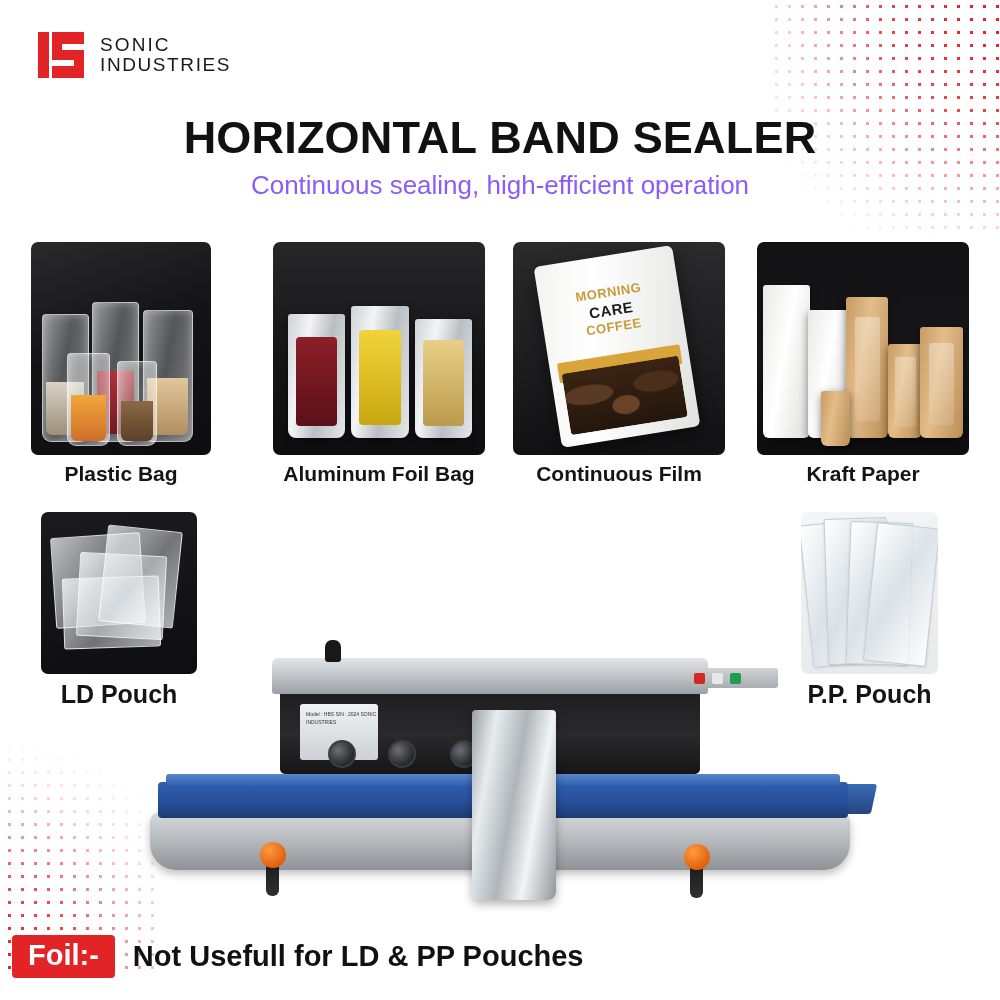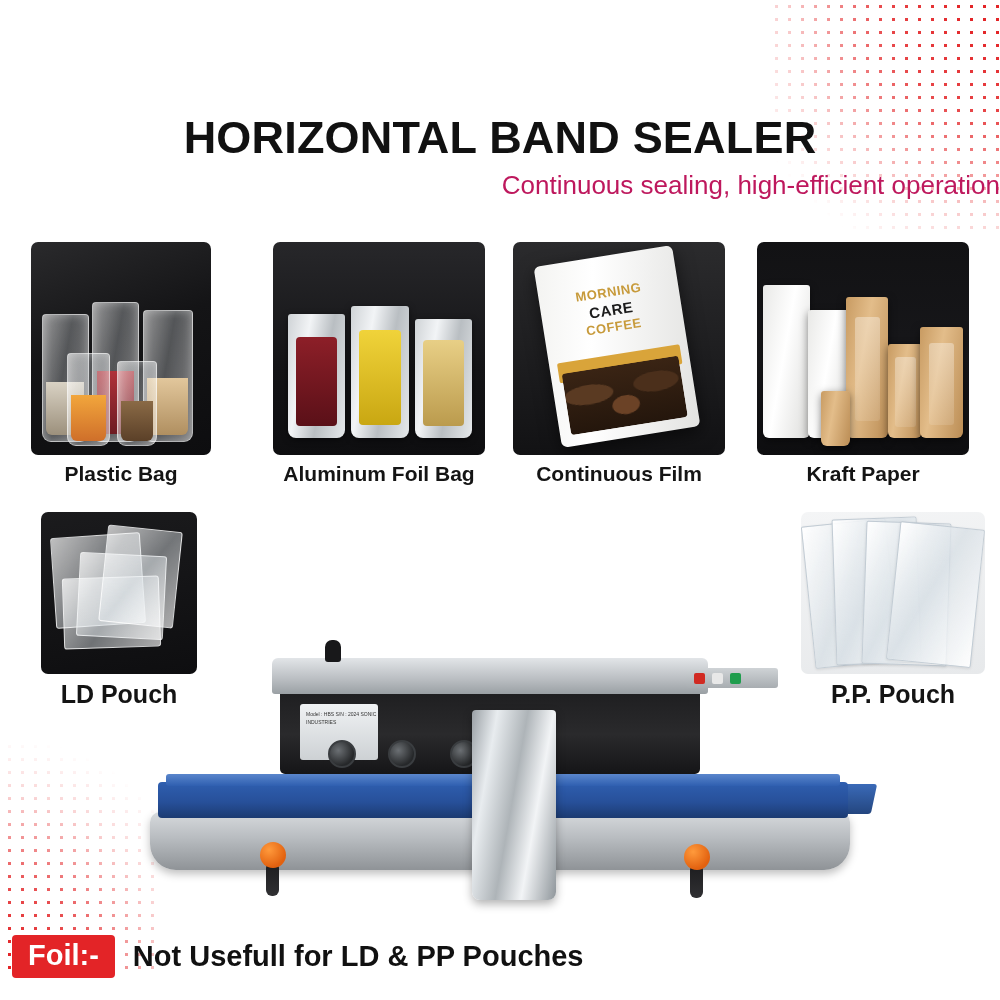--- a/index.html
+++ b/index.html
@@ -53,22 +53,22 @@
 
   
   .title {
     position: absolute; top: 112px; left: 0; width: 1000px;
     text-align: center;
     font-size: 45px; font-weight: bold; letter-spacing: 0.2px;
     color: #111111;
   }
   .subtitle {
     position: absolute; top: 170px; left: 0; width: 1000px;
-    text-align: right;
-    font-size: 26px; font-weight: 400; color: #be185d;
+    text-align: center;
+    font-size: 26px; font-weight: 400; color: #8b5cf6;
   }
 
   
   .thumb { position: absolute; }
   .thumb .frame {
     border-radius: 7px;
     overflow: hidden;
     position: relative;
     width: 100%;
   }
@@ -82,21 +82,21 @@
 
   
   #t-plastic  { left: 31px;  top: 242px; width: 180px; }
   #t-foil     { left: 273px; top: 242px; width: 212px; }
   #t-film     { left: 513px; top: 242px; width: 212px; }
   #t-kraft    { left: 757px; top: 242px; width: 212px; }
   .row1 .frame { height: 213px; }
 
   
   #t-ld  { left: 41px;  top: 512px; width: 156px; }
-  #t-pp  { left: 801px; top: 512px; width: 184px; }
+  #t-pp  { left: 801px; top: 512px; width: 137px; }
   .row2 .frame { height: 162px; }
   .row2 .cap { font-size: 25px; margin-top: 6px; }
 
   
   .machine {
     position: absolute; left: 120px; top: 620px; width: 770px; height: 290px;
   }
 
   
   .note-bar {
@@ -283,20 +283,30 @@
   }
 </style>
 </head>
 <body>
 
 <div class="page">
 
   <div class="dots-tr"></div>
   <div class="dots-bl"></div>
 
+  <div class="brand">
+    <svg class="brand-mark" viewBox="0 0 48 50">
+      <rect x="0" y="2" width="11" height="46" fill="#e32427"></rect>
+      <path d="M14 2 H46 V14 H24 V20 H46 V48 H14 V36 H36 V30 H14 Z" fill="#e32427"></path>
+    </svg>
+    <div class="brand-text">
+      <div class="l1">SONIC</div>
+      <div class="l2">INDUSTRIES</div>
+    </div>
+  </div>
 
   <div class="title">HORIZONTAL BAND SEALER</div>
   <div class="subtitle">Continuous sealing, high-efficient operation</div>
 
   <div class="thumb row1" id="t-plastic">
     <div class="frame">
       <div class="ph bg-plastic"></div>
       <div class="pouch" style="left:6%;  width:26%; height:60%;">
           <div class="fill" style="height:42%;background:linear-gradient(180deg,#d9d2c4,#9c907c);"></div>
         </div>

